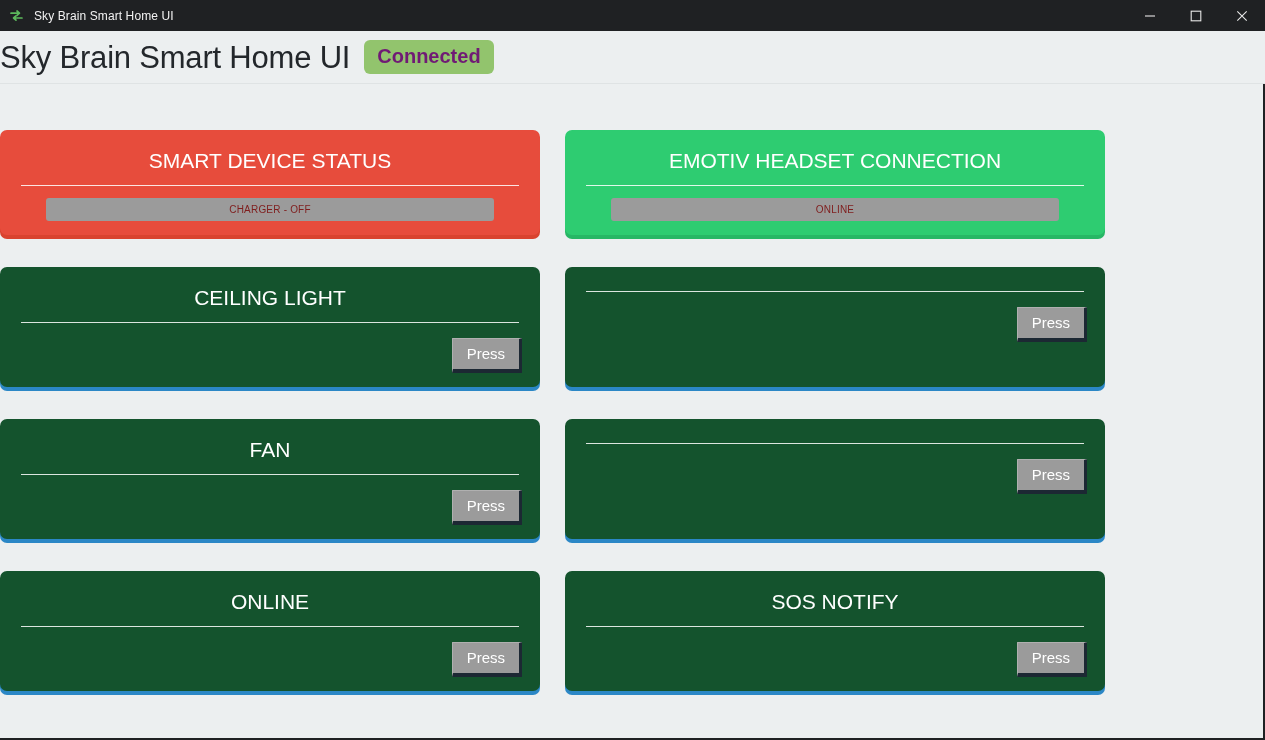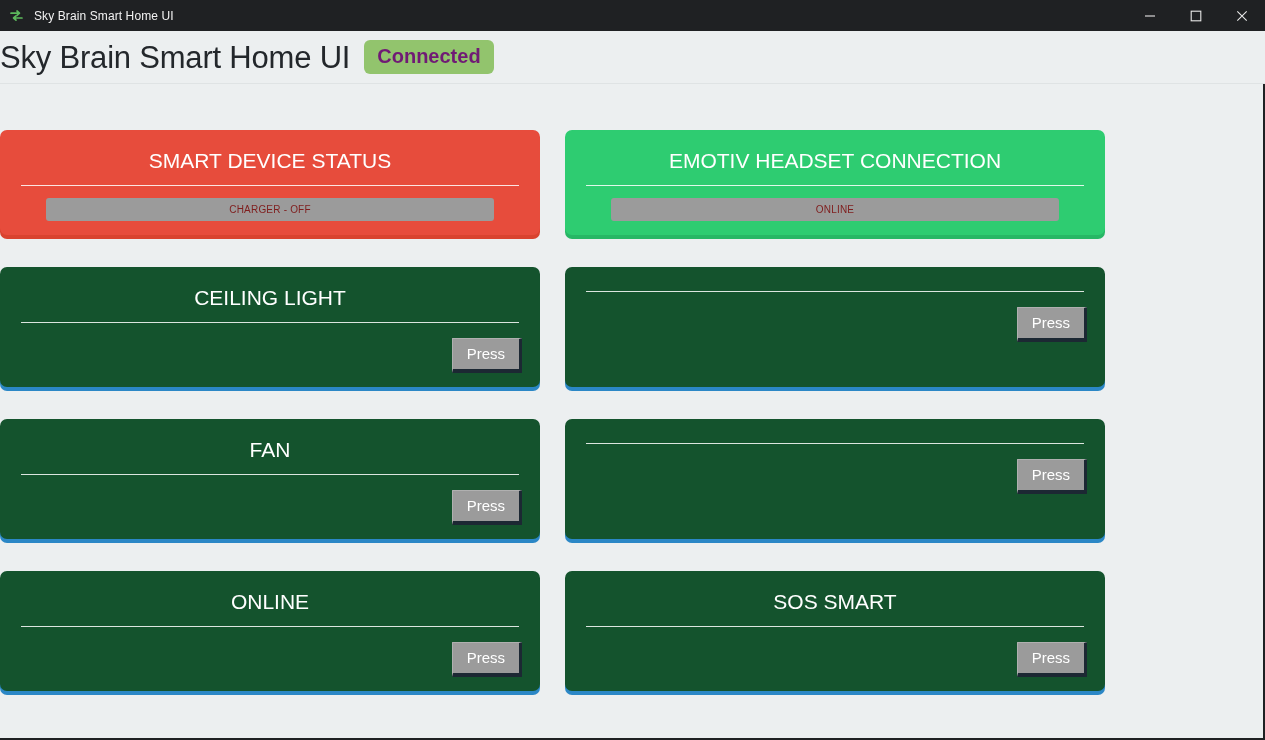--- a/index.html
+++ b/index.html
@@ -281,21 +281,21 @@
 
       <div class="card blue">
         <div class="card-title">ONLINE</div>
         <div class="card-divider"></div>
         <div class="press-wrap">
           <button class="press-btn">Press</button>
         </div>
       </div>
 
       <div class="card blue">
-        <div class="card-title">SOS SMART</div>
+        <div class="card-title">SOS NOTIFY</div>
         <div class="card-divider"></div>
         <div class="press-wrap">
           <button class="press-btn">Press</button>
         </div>
       </div>
 
     </div>
   </div>
 
 </div>

